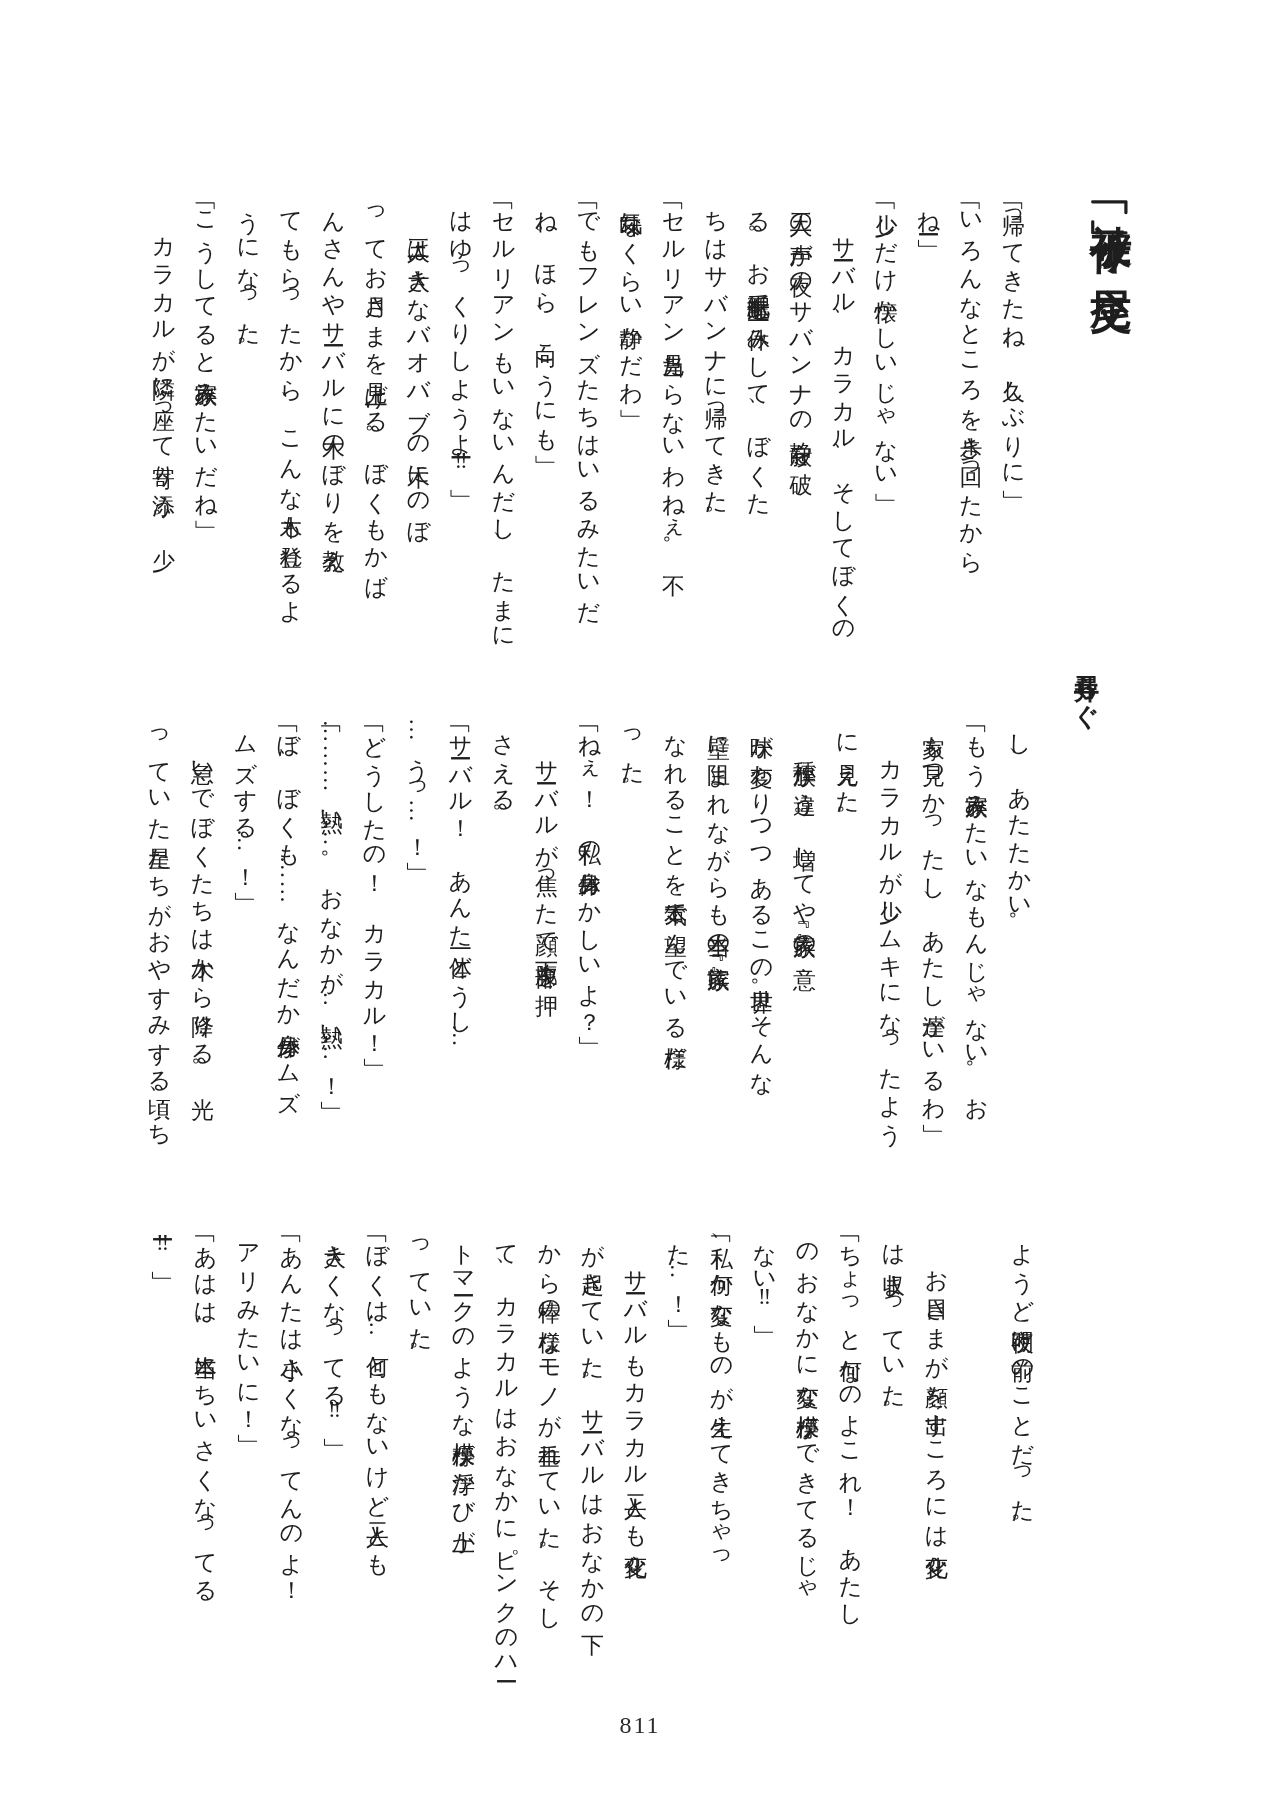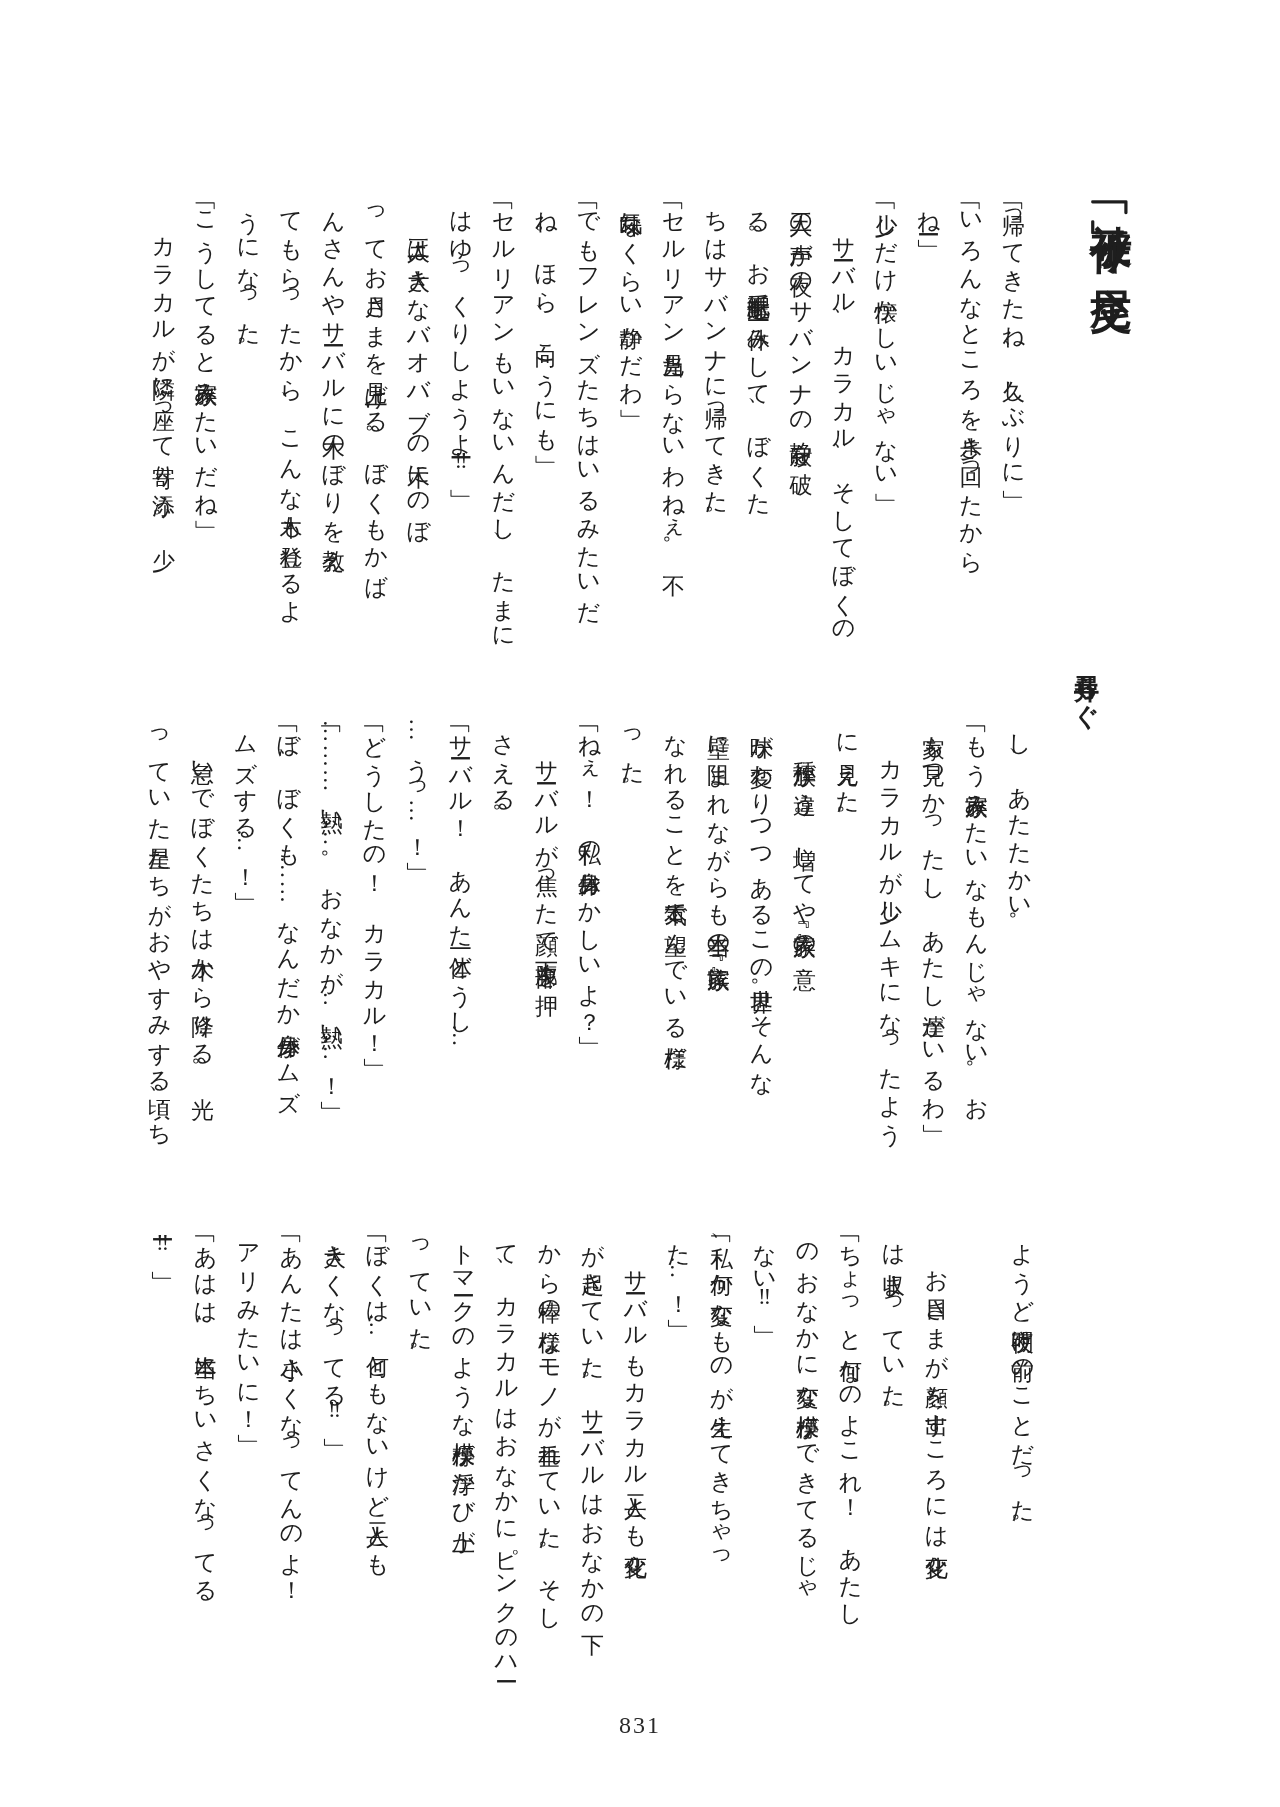--- a/index.html
+++ b/index.html
@@ -125,14 +125,14 @@
       <div class="vcol" style="left: 495px; top: 1228px;">て、カラカルはおなかにピンクのハー</div>
       <div class="vcol" style="left: 452px; top: 1228px;">トマークのような模様が浮かび上が</div>
       <div class="vcol" style="left: 409px; top: 1228px;">っていた。</div>
       <div class="vcol" style="left: 366px; top: 1228px;">「ぼくは…何ともないけど二人とも</div>
       <div class="vcol" style="left: 323px; top: 1228px;">大きくなってる‼」</div>
       <div class="vcol" style="left: 280px; top: 1228px;">「あんたは小さくなってんのよ！</div>
       <div class="vcol" style="left: 237px; top: 1228px;">アリみたいに！」</div>
       <div class="vcol" style="left: 194px; top: 1228px;">「あはは、本当にちいさくなってる</div>
       <div class="vcol" style="left: 151px; top: 1228px;">ー‼」</div>
     </div>
-  <div class="page-number">831</div>
+  <div class="page-number">811</div>
 </div>
 
 </body></html>

